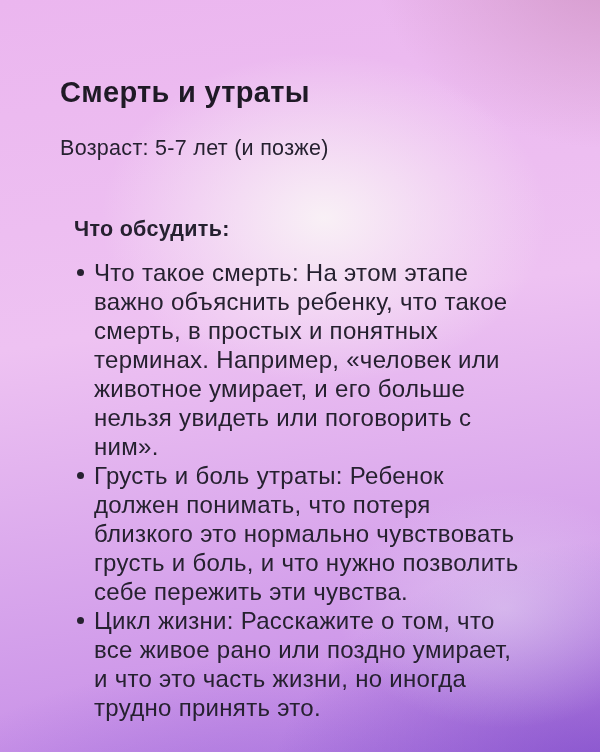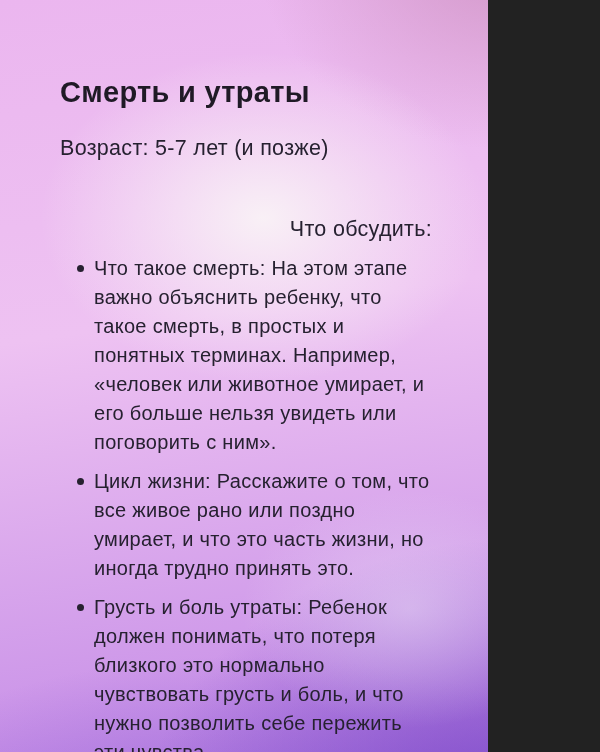--- a/index.html
+++ b/index.html
@@ -2,21 +2,21 @@
 <html lang="ru"><head>
 <meta charset="utf-8">
 <style>
   html, body {
     margin: 0;
     padding: 0;
     background: #222;
   }
   .card {
     position: relative;
-    width: 488px;
+    width: 600px;
     height: 752px;
     overflow: hidden;
     font-family: "Liberation Sans", sans-serif;
     color: #262130;
     background:
       radial-gradient(ellipse 310px 230px at 54% 29%, rgba(249,242,246,0.96) 0%, rgba(249,242,246,0) 72%),
       radial-gradient(ellipse 240px 170px at 84% 81%, rgba(233,221,245,0.50) 0%, rgba(233,221,245,0) 70%),
       radial-gradient(ellipse 520px 400px at 106% 110%, rgba(118,68,198,0.92) 0%, rgba(118,68,198,0) 72%),
       radial-gradient(ellipse 640px 320px at 50% 117%, rgba(140,92,212,0.80) 0%, rgba(140,92,212,0) 70%),
       radial-gradient(ellipse 340px 270px at 103% -6%, rgba(208,148,196,0.88) 0%, rgba(208,148,196,0) 72%),
@@ -37,40 +37,38 @@
     color: #1f1a26;
   }
   .age-line {
     margin: 0 0 52px 0;
     font-size: 21.5px;
     font-weight: 400;
     letter-spacing: 0.3px;
     line-height: 29px;
   }
   .section-heading {
-    margin: 4px;
+    margin: 14px;
     font-size: 21.5px;
-    font-weight: 400;
+    font-weight: 700;
     letter-spacing: 0.3px;
     line-height: 29px;
-    text-align: right;
   }
   ul.discussion-list {
     margin: 3px 0 0 0;
     padding: 0;
     list-style: none;
     max-width: 470px;
   }
   ul.discussion-list li {
     position: relative;
     padding-left: 34px;
-    font-size: 20px;
+    font-size: 24px;
     letter-spacing: 0.3px;
     line-height: 29px;
-    margin-top: 10px;
   }
   ul.discussion-list li::before {
     content: "";
     position: absolute;
     left: 17px;
     top: 11px;
     width: 7px;
     height: 7px;
     border-radius: 50%;
     background: #262130;
@@ -79,17 +77,17 @@
 </head>
 <body>
 
 <div class="card">
   <div class="content">
     <h1 class="title">Смерть и утраты</h1>
     <p class="age-line">Возраст: 5-7 лет (и позже)</p>
     <p class="section-heading">Что обсудить:</p>
     <ul class="discussion-list">
       <li>Что такое смерть: На этом этапе важно объяснить ребенку, что такое смерть, в простых и понятных терминах. Например, «человек или животное умирает, и его больше нельзя увидеть или поговорить с ним».</li>
+      <li>Грусть и боль утраты: Ребенок должен понимать, что потеря близкого это нормально чувствовать грусть и боль, и что нужно позволить себе пережить эти чувства.</li>
       <li>Цикл жизни: Расскажите о том, что все живое рано или поздно умирает, и что это часть жизни, но иногда трудно принять это.</li>
-      <li>Грусть и боль утраты: Ребенок должен понимать, что потеря близкого это нормально чувствовать грусть и боль, и что нужно позволить себе пережить эти чувства.</li>
     </ul>
   </div>
 </div>
 
 </body></html>

